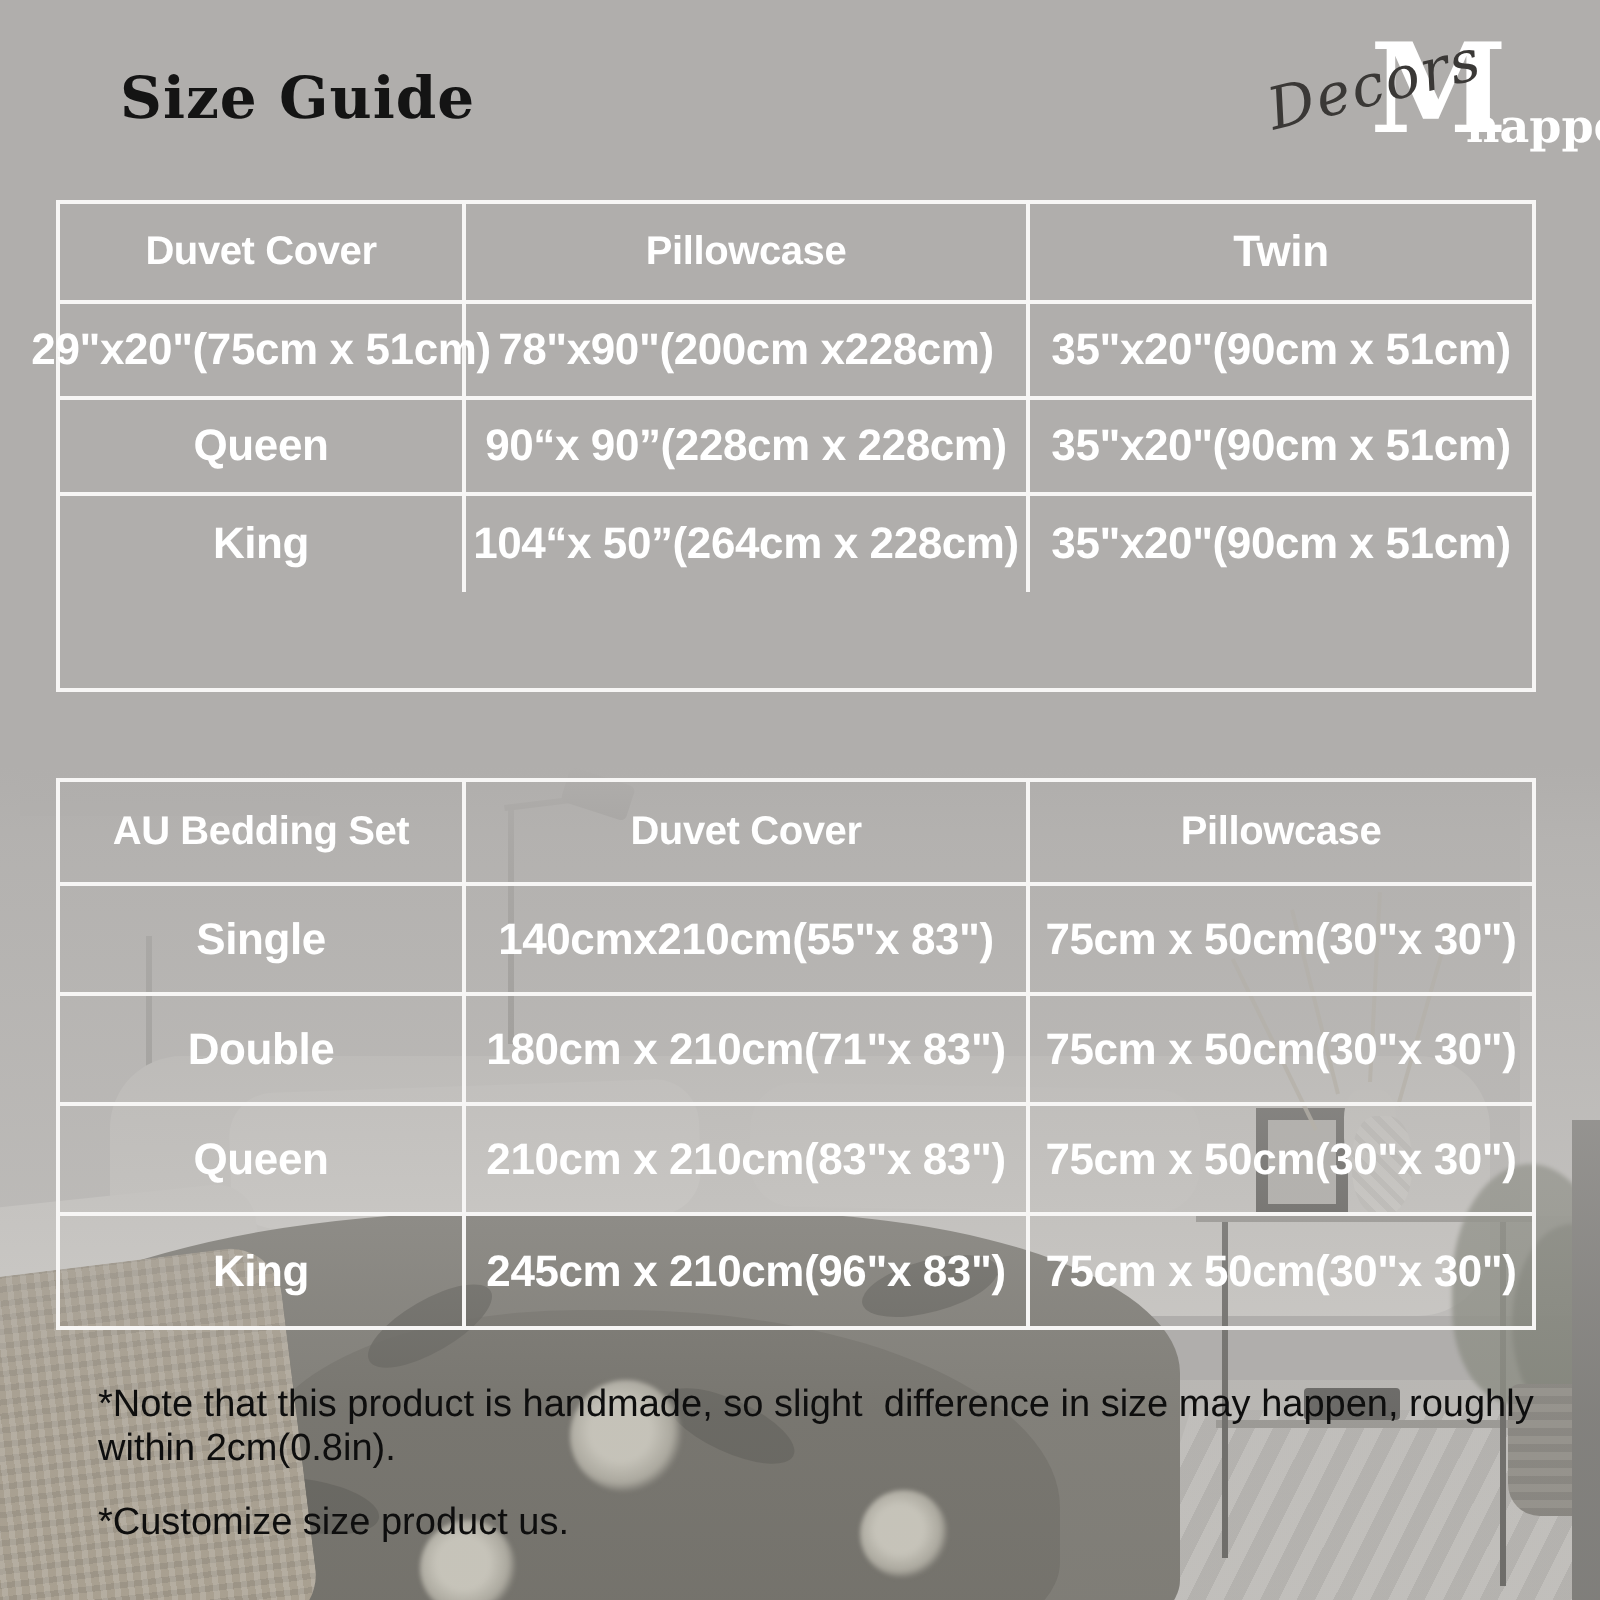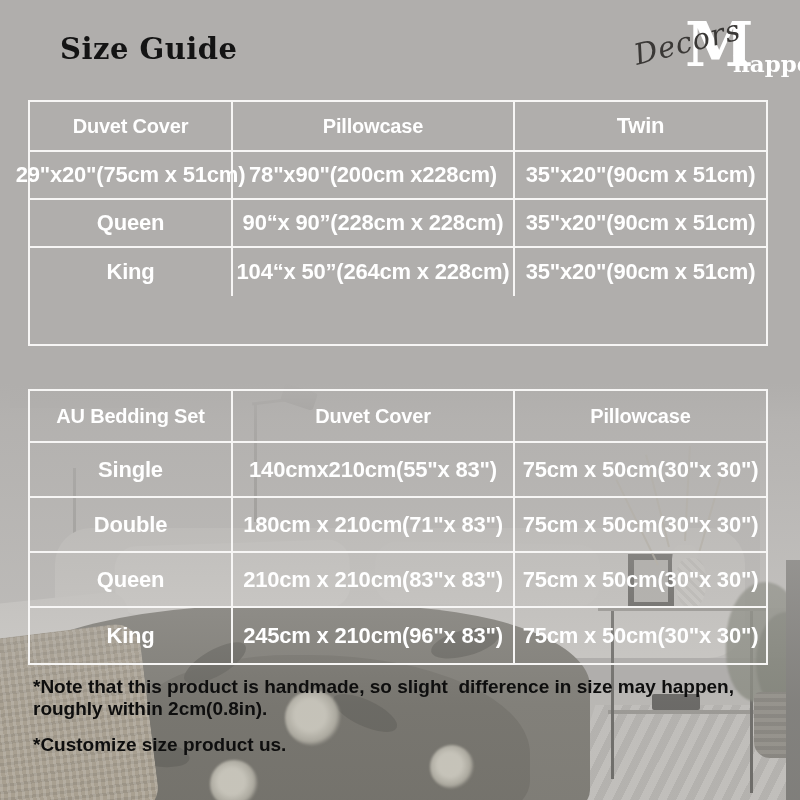--- a/index.html
+++ b/index.html
@@ -106,21 +106,21 @@
     display:flex;align-items:center;justify-content:center;
     color:var(--table-text);font-weight:700;font-size:22px;letter-spacing:-.2px;
     border-right:2px solid var(--table-border);
     border-bottom:2px solid var(--table-border);
     box-sizing:border-box;white-space:nowrap;
   }
   .cell:nth-child(3n){border-right:none;text-align:center;}
   .cell:nth-last-child(-n+3){border-bottom:none;}
   .cell.head{font-size:20px;}
   .notes{position:absolute;left:33px;top:676px;width:754px;color:var(--note-text);}
-  .notes p{margin:0;font-size:19px;font-weight:700;line-height:1.14;white-space:pre-wrap;}
+  .notes p{margin:16px;font-size:19px;font-weight:400;line-height:1.14;white-space:pre-wrap;}
   .notes p + p{margin-top:15px;}
 </style>
 </head>
 <body>
 
 <div class="canvas">
 
   <div class="bg-photo">
     <div class="wall"></div>
     <div class="window-light"></div>

